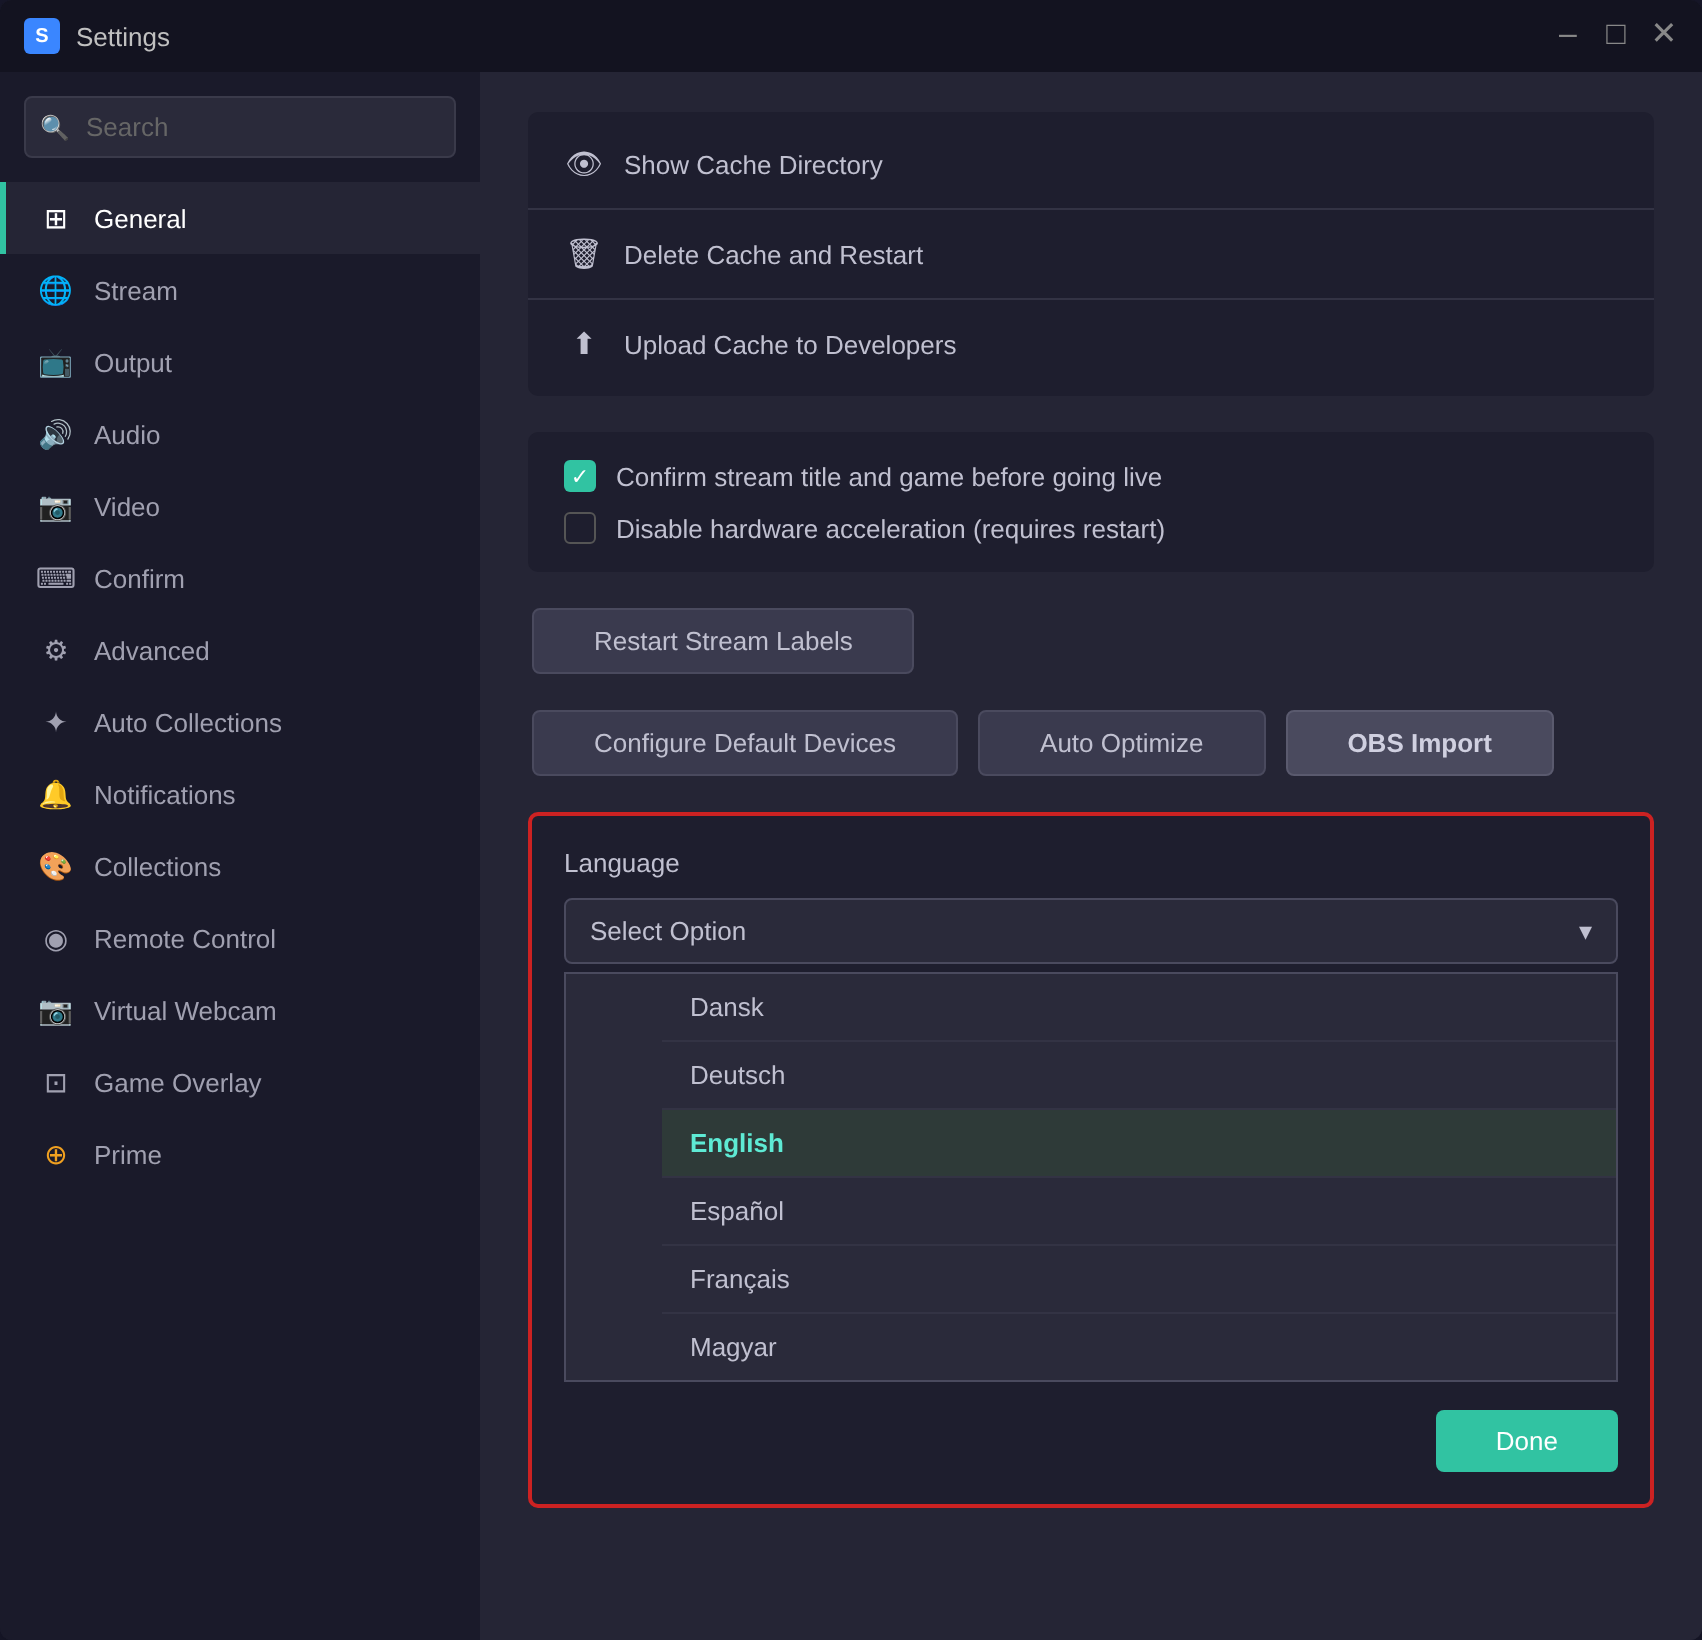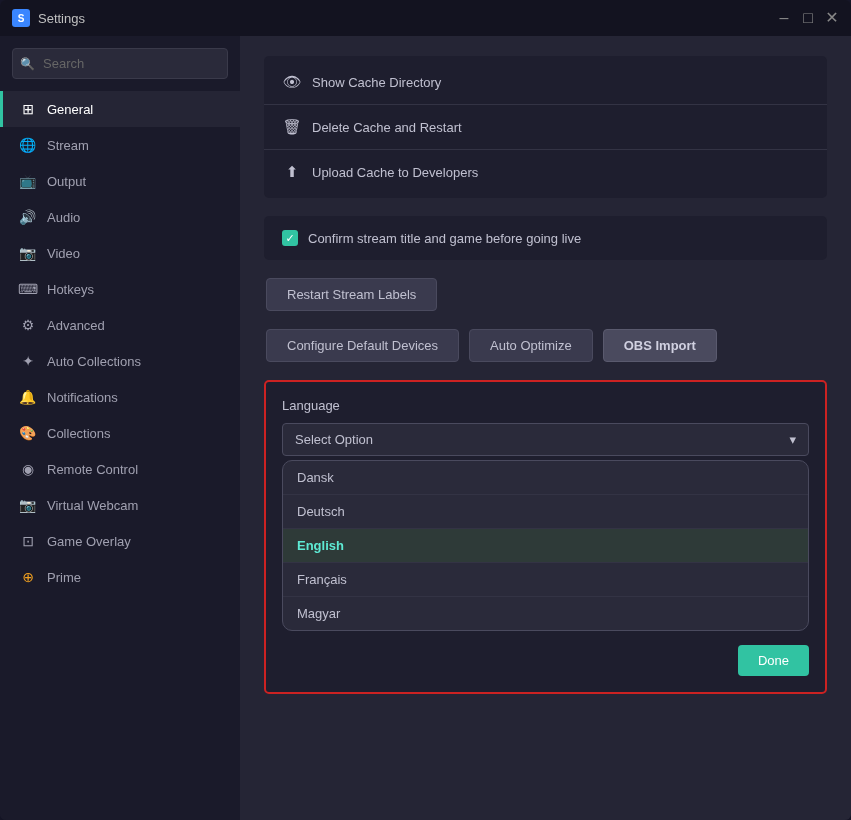--- a/index.html
+++ b/index.html
@@ -200,21 +200,21 @@
       background: transparent;
       border: 1.5px solid #555;
     }
     .btn-row {
       display: flex;
       gap: 10px;
       margin-bottom: 18px;
       padding-left: 2px;
     }
     .btn {
-      padding: 8px 20px;
+      padding: 8px 30px;
       border-radius: 4px;
       font-size: 13px;
       cursor: pointer;
       border: none;
       font-weight: 500;
     }
     .btn-default {
       background: #3a3a4e;
       color: #c0c0d0;
       border: 1px solid #4a4a5e;
@@ -251,22 +251,23 @@
       font-size: 13px;
       cursor: pointer;
       display: flex;
       justify-content: space-between;
       align-items: center;
       margin-bottom: 4px;
     }
     .dropdown-list {
       background: #2a2a3a;
       border: 1px solid #4a4a5e;
-      border-radius: 10px;
+      border-radius: 0;
       overflow: hidden;
+      padding-left: 48px;
     }
     .dropdown-item {
       padding: 9px 14px;
       font-size: 13px;
       color: #c0c0d0;
       cursor: pointer;
       border-bottom: 1px solid #333344;
     }
     .dropdown-item:last-child { border-bottom: none; }
     .dropdown-item.selected {
@@ -325,21 +326,21 @@
       <div class="nav-item">
         <span class="nav-item-icon">🔊</span>
         <span>Audio</span>
       </div>
       <div class="nav-item">
         <span class="nav-item-icon">📷</span>
         <span>Video</span>
       </div>
       <div class="nav-item">
         <span class="nav-item-icon">⌨</span>
-        <span>Hotkeys</span>
+        <span>Confirm</span>
       </div>
       <div class="nav-item">
         <span class="nav-item-icon">⚙</span>
         <span>Advanced</span>
       </div>
       <div class="nav-item">
         <span class="nav-item-icon">✦</span>
         <span>Auto Collections</span>
       </div>
       <div class="nav-item">
@@ -386,20 +387,24 @@
           <span class="cache-action-icon">⬆</span>
           <span>Upload Cache to Developers</span>
         </div>
       </div>
 
       <div class="options-box">
         <div class="checkbox-row">
           <div class="checkbox-custom checked">✓</div>
           <span>Confirm stream title and game before going live</span>
         </div>
+        <div class="checkbox-row">
+          <div class="checkbox-custom unchecked"></div>
+          <span>Disable hardware acceleration (requires restart)</span>
+        </div>
       </div>
 
       <div class="btn-row">
         <button class="btn btn-default">Restart Stream Labels</button>
       </div>
 
       <div class="btn-row">
         <button class="btn btn-default">Configure Default Devices</button>
         <button class="btn btn-default">Auto Optimize</button>
         <button class="btn btn-obs">OBS Import</button>
@@ -410,20 +415,21 @@
 
         <div class="select-box">
           <span>Select Option</span>
           <span>▾</span>
         </div>
 
         <div class="dropdown-list">
           <div class="dropdown-item">Dansk</div>
           <div class="dropdown-item">Deutsch</div>
           <div class="dropdown-item selected">English</div>
+          <div class="dropdown-item">Español</div>
           <div class="dropdown-item">Français</div>
           <div class="dropdown-item">Magyar</div>
         </div>
 
         <div class="done-row">
           <button class="btn btn-primary">Done</button>
         </div>
       </div>
     </div>
   </div>

